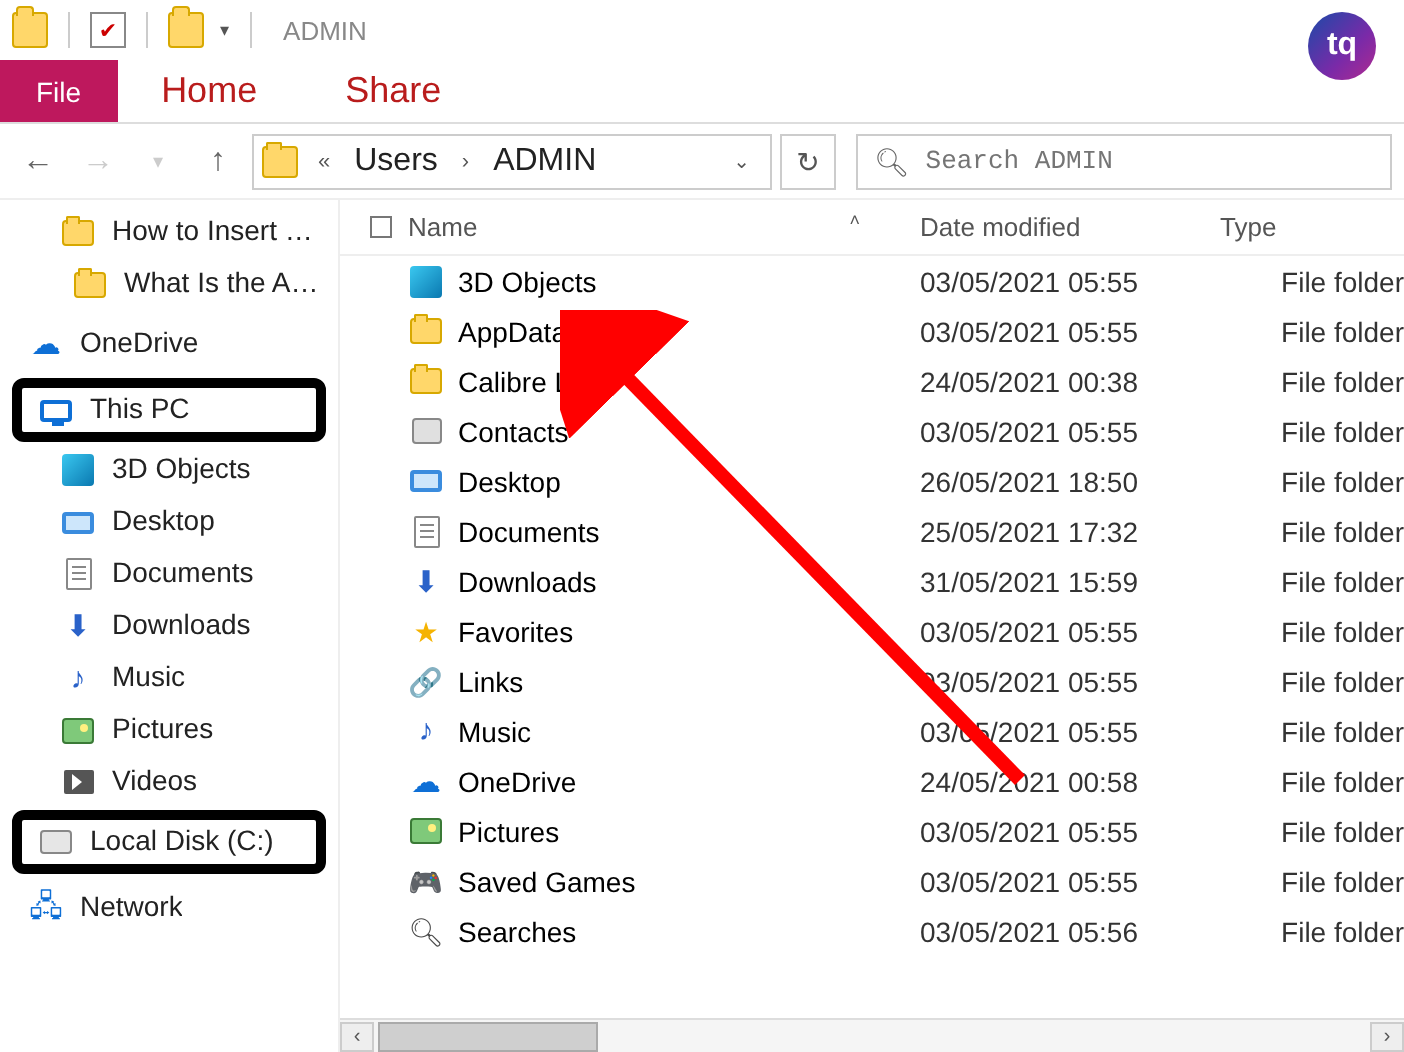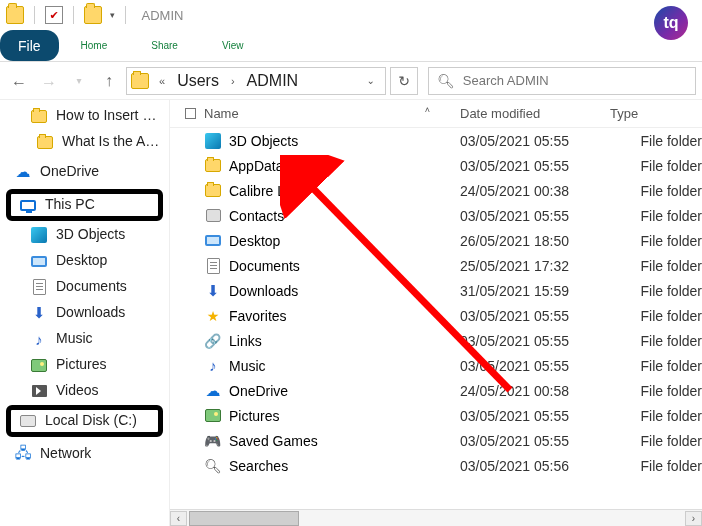--- a/index.html
+++ b/index.html
@@ -8,36 +8,36 @@
   
   .titlebar { height: 30px; display: flex; align-items: center; padding: 0 6px; gap: 6px; }
   .qat-folder { width: 18px; height: 18px; background: #ffd76a; border: 1px solid #d7a800; border-radius: 2px; display:inline-block; position:relative;}
   .qat-folder::before { content:""; position:absolute; top:-4px; left:1px; width:7px; height:4px; background:#ffd76a; border:1px solid #d7a800; border-bottom:none; border-radius:2px 2px 0 0;}
   .qat-box { width:18px; height:18px; border:1px solid #888; display:inline-flex; align-items:center; justify-content:center; font-size:11px; color:#c00;}
   .qat-sep { width:1px; height:18px; background:#ccc; margin:0 4px;}
   .title-text { color:#888; margin-left:6px; font-size:13px;}
 
   
   .ribbon { height: 32px; display:flex; align-items:stretch; border-bottom:1px solid #ddd;}
-  .file-tab { background:#0c4a6e; color:#fff; padding:6px 18px; font-size:14px; display:flex; align-items:center;border-radius:13px;}
-  .rtab { padding:6px 22px; color:#15803d; font-size:10px; display:flex; align-items:center;}
+  .file-tab { background:#be185d; color:#fff; padding:6px 18px; font-size:14px; display:flex; align-items:center;}
+  .rtab { padding:6px 22px; color:#b91c1c; font-size:18px; display:flex; align-items:center;}
 
   
   .navbar { height: 38px; display:flex; align-items:center; padding:4px 6px; gap:4px; border-bottom:1px solid #eee;}
   .nav-arrow { width:26px; height:26px; display:inline-flex; align-items:center; justify-content:center; color:#666; font-size:16px; border-radius:3px;}
   .nav-arrow.disabled { color:#ccc; }
   .addrbar { flex:1; height:28px; border:1px solid #ccc; display:flex; align-items:center; padding:0 4px; gap:2px; background:#fff; max-width:310px;}
   .addr-folder { width:18px; height:16px; background:#ffd76a; border:1px solid #d7a800; border-radius:2px; display:inline-block; margin-right:4px; position:relative;}
   .addr-folder::before{content:""; position:absolute; top:-3px; left:1px; width:6px; height:3px; background:#ffd76a; border:1px solid #d7a800; border-bottom:none; border-radius:1px 1px 0 0;}
   .addr-part { padding:0 6px; font-size:16px; color:#222;}
   .addr-sep { font-size:11px; color:#555; padding:0 4px;}
   .addr-drop { margin-left:auto; padding:0 6px; font-size:10px; color:#555;}
   .refresh-btn { width:28px; height:28px; border:1px solid #ccc; display:inline-flex; align-items:center; justify-content:center; font-size:14px; color:#555;}
   .searchbox { flex:1; height:28px; border:1px solid #ccc; display:flex; align-items:center; padding:0 8px; color:#888; gap:8px; margin-left:6px;}
-  .searchbox input { border:none; outline:none; flex:1; font-size:13px; color:#444; }
+  .searchbox input { border:none; outline:none; flex:1; font-size:13px; color:#444;font-family:Liberation Mono, monospace; }
 
   
   .main { display:flex; height: calc(526px - 30px - 32px - 38px); }
   .sidebar { width:170px; border-right:1px solid #eee; padding-top:3px; overflow:hidden; position:relative;}
   .tree-item { display:flex; padding:4px 6px 4px 22px; gap:8px; font-size:14px; color:#222;}
   .tree-item.top { padding-left:10px; margin-top:4px;}
   .tree-label { white-space:nowrap; overflow:hidden; text-overflow:ellipsis;}
   .icon-box { width:18px; height:18px; display:inline-flex; align-items:center; justify-content:center; flex:none;}
   .folder-ico { width:16px; height:13px; background:#ffd76a; border:1px solid #d7a800; border-radius:2px; position:relative;}
   .folder-ico::before{content:""; position:absolute; top:-3px; left:1px; width:5px; height:3px; background:#ffd76a; border:1px solid #d7a800; border-bottom:none; border-radius:1px 1px 0 0;}
@@ -105,21 +105,20 @@
   <span class="qat-folder"></span>
   <span style="font-size:9px;color:#555;margin-left:2px">▾</span>
   <span class="qat-sep"></span>
   <span class="title-text">ADMIN</span>
 </div>
 
 <div class="ribbon">
   <div class="file-tab">File</div>
   <div class="rtab">Home</div>
   <div class="rtab">Share</div>
-  <div class="rtab">View</div>
 </div>
 
 <div class="navbar">
   <span class="nav-arrow">←</span>
   <span class="nav-arrow disabled">→</span>
   <span class="nav-arrow disabled" style="font-size:10px">▾</span>
   <span class="nav-arrow">↑</span>
   <div class="addrbar">
     <span class="addr-folder"></span>
     <span class="addr-sep">«</span>

